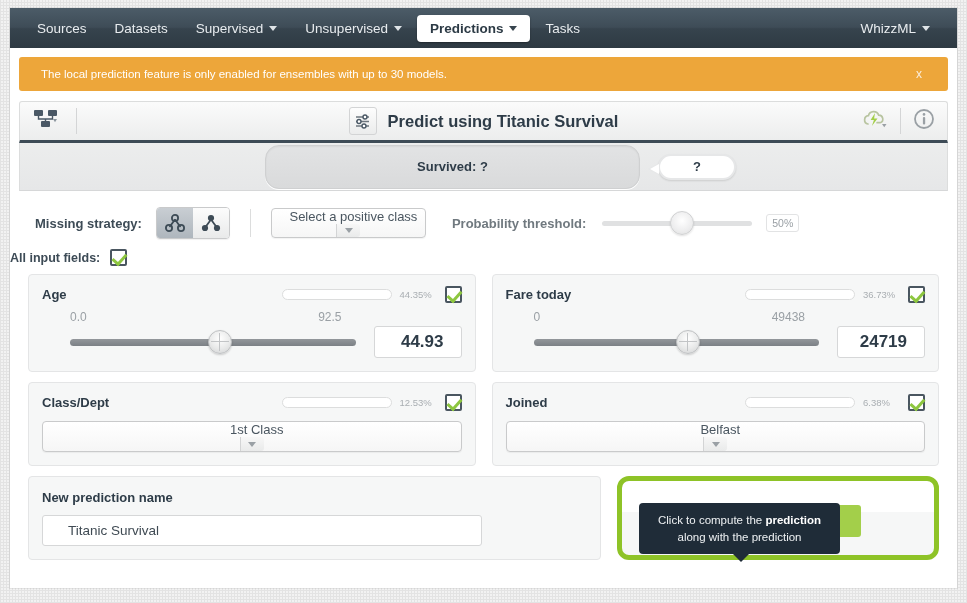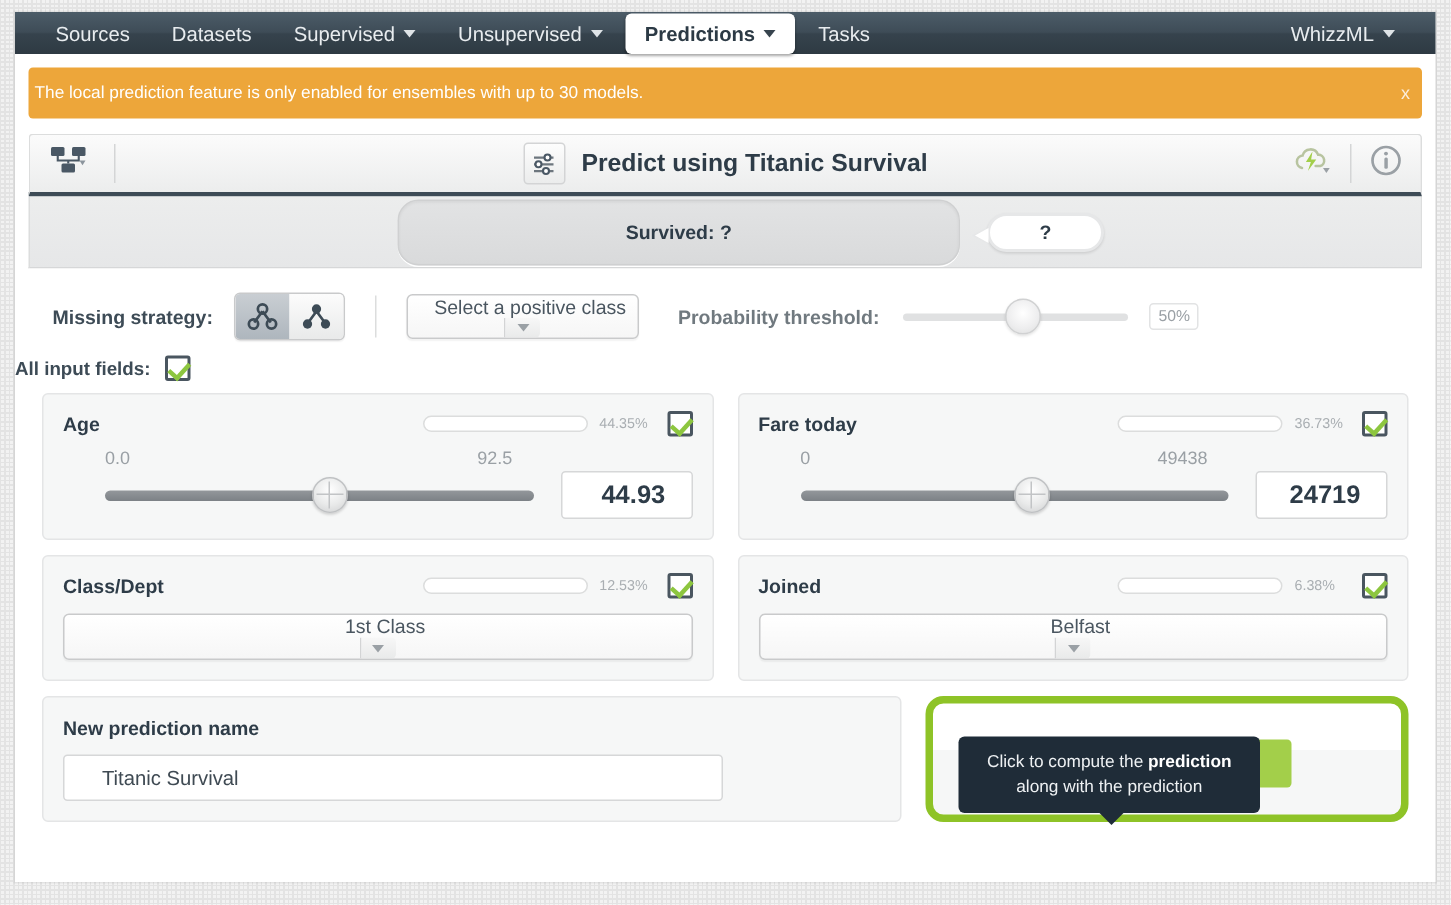--- a/index.html
+++ b/index.html
@@ -15,21 +15,21 @@
   }
   .app {
     position: absolute; left: 10px; top: 8px;
     width: 947px; height: 580px;
     background: #fff;
     box-shadow: 0 0 0 1px rgba(0,0,0,0.06);
   }
 
   
   .navbar {
-    height: 28px;
+    height: 40px;
     background: linear-gradient(180deg,#4c5c68 0%, #3e4c57 48%, #36434d 52%, #2e3a43 100%);
     display: flex; align-items: center;
     padding: 0 14px;
     position: relative;
   }
   .navbar .nav-left { display:flex; align-items:center; gap: 2px; }
   .navbar .nav-right { margin-left: auto; display:flex; align-items:center; }
   .nav-item {
     color: #e8ecef;
     font-size: 13.5px;
@@ -54,21 +54,21 @@
     opacity: .95;
   }
 
   
   .alert {
     margin: 9px 9px 0 9px;
     height: 34px;
     background: #eda63a;
     border-radius: 3px;
     display: flex; align-items: center;
-    padding: 0 4px;
+    padding: 0 22px;
     color: #fff;
     font-size: 11.5px;
   }
   .alert .close {
     margin-left: auto;
     font-size: 12px;
     color: #fbeedd;
     cursor: pointer;
     padding: 0 4px;
   }

